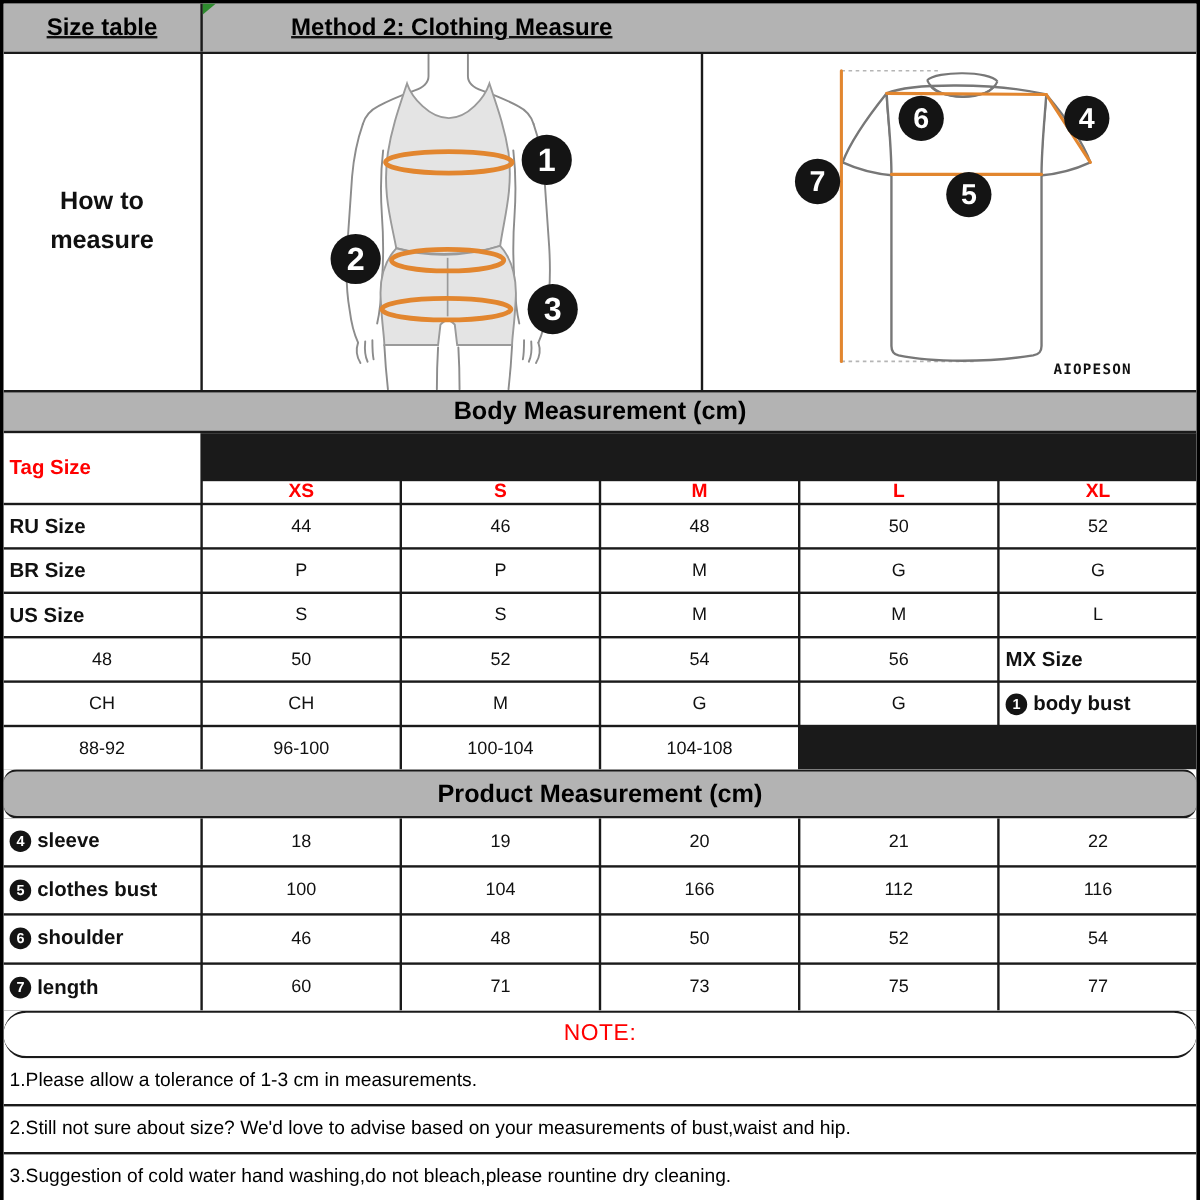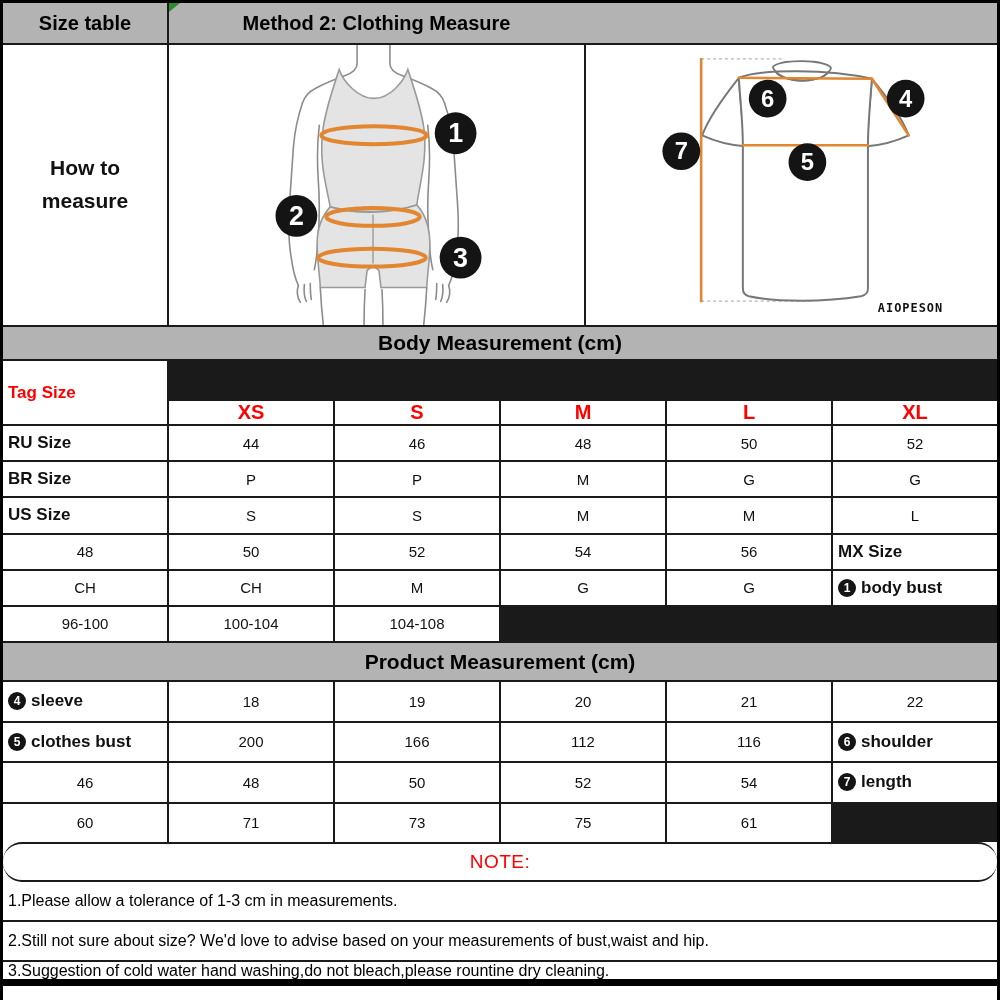--- a/index.html
+++ b/index.html
@@ -7,20 +7,21 @@
   body { font-family:"Liberation Sans", sans-serif; color:#111; }
   .sheet {
     position:relative; width:1000px; height:1000px; background:#fff;
     border-left:3px solid #000; border-right:3px solid #000; border-top:3px solid #000;
     overflow:hidden;
   }
   
   .top-header {
     display:grid; grid-template-columns:164px 417px 1fr; height:40px;
     background:#b3b3b3;
+    text-decoration:underline;
   }
   .top-header .hcell {
     display:flex; align-items:center; justify-content:center;
     font-size:20px; font-weight:bold; color:#000; position:relative;
   }
   .top-header .hcell + .hcell { border-left:2px solid #1a1a1a; }
   .flag {
     position:absolute; top:0; left:0; width:0; height:0;
     border-left:11px solid #2e8b2e; border-bottom:9px solid transparent;
   }
@@ -35,48 +36,48 @@
     font-size:21px; font-weight:bold; white-space:pre-line; line-height:1.55;
   }
   .icell svg { display:block; width:100%; height:100%; }
   
   .band {
     display:flex; align-items:center; justify-content:center;
     background:#b3b3b3; font-size:21px; font-weight:bold; color:#000;
     border-top:2px solid #1a1a1a; border-bottom:2px solid #1a1a1a;
   }
   .band1 { height:36px; }
-  .band2 { height:41px; }
+  .band2 { height:41px;border-radius:11px; }
   
   .tbl {
     display:grid; grid-template-columns:164px repeat(5,1fr);
     background:#1a1a1a; gap:2px;
   }
   .tbl1 { height:280px; grid-template-rows:repeat(7,1fr); }
   .tbl2 { height:160px; grid-template-rows:repeat(4,1fr); }
   .cell { background:#fff; display:flex; align-items:center; justify-content:center; font-size:15px; }
   .lbl { justify-content:flex-start; padding-left:5px; font-weight:bold; font-size:17px; }
   .red { color:#ff0000; }
-  .tagv { font-weight:bold; font-size:20px;margin-top:40px; }
+  .tagv { font-weight:bold; font-size:16px;margin-top:40px; }
   .badge {
     display:inline-flex; align-items:center; justify-content:center;
     width:18px; height:18px; border-radius:50%; background:#141414; color:#fff;
     font-size:12px; font-weight:bold; margin-right:5px; flex:0 0 18px;
   }
   
   .note-title {
     height:40px; border-top:2px solid #1a1a1a; border-bottom:2px solid #1a1a1a;
     display:flex; align-items:center; justify-content:center;
     color:#ff0000; font-size:19px; letter-spacing:0.5px;border-radius:19px;
   }
   .note {
     height:40px; border-bottom:2px solid #1a1a1a;
     display:flex; align-items:center; padding-left:5px; font-size:16px; color:#000;
   }
-  .note.last { height:17px; border-bottom:none; }
+  .note.last { height:38px; border-bottom:none; }
   .bottom-bar { height:7px; background:#000; }
   
   .marker-num { fill:#fff; font-family:"Liberation Sans",sans-serif; font-weight:bold; }
   .brand-txt { fill:#111; font-family:"DejaVu Sans Mono",monospace; font-weight:bold; letter-spacing:1px; }
 </style>
 </head>
 <body>
 
 <div class="sheet">
 
@@ -213,20 +214,21 @@
     <div class="cell">CH</div>
     <div class="cell">CH</div>
     <div class="cell">M</div>
     <div class="cell">G</div>
     <div class="cell">G</div>
 
     <div class="cell lbl">
       <span class="badge">1</span>
       <span>body bust</span>
     </div>
+    <div class="cell">88-92</div>
     <div class="cell">96-100</div>
     <div class="cell">100-104</div>
     <div class="cell">104-108</div>
   </div>
 
   <div class="band band2">Product Measurement (cm)</div>
 
   <div class="tbl tbl2">
     <div class="cell lbl">
       <span class="badge">4</span>
@@ -235,21 +237,22 @@
     <div class="cell">18</div>
     <div class="cell">19</div>
     <div class="cell">20</div>
     <div class="cell">21</div>
     <div class="cell">22</div>
 
     <div class="cell lbl">
       <span class="badge">5</span>
       <span>clothes bust</span>
     </div>
-    <div class="cell">200</div>
+    <div class="cell">100</div>
+    <div class="cell">104</div>
     <div class="cell">166</div>
     <div class="cell">112</div>
     <div class="cell">116</div>
 
     <div class="cell lbl">
       <span class="badge">6</span>
       <span>shoulder</span>
     </div>
     <div class="cell">46</div>
     <div class="cell">48</div>
@@ -258,21 +261,21 @@
     <div class="cell">54</div>
 
     <div class="cell lbl">
       <span class="badge">7</span>
       <span>length</span>
     </div>
     <div class="cell">60</div>
     <div class="cell">71</div>
     <div class="cell">73</div>
     <div class="cell">75</div>
-    <div class="cell">61</div>
+    <div class="cell">77</div>
   </div>
 
   <div class="note-title">NOTE:</div>
   <div class="note">1.Please allow a tolerance of 1-3 cm in measurements.</div>
   <div class="note">2.Still not sure about size? We'd love to advise based on your measurements of bust,waist and hip.</div>
   <div class="note last">3.Suggestion of cold water hand washing,do not bleach,please rountine dry cleaning.</div>
 
   <div class="bottom-bar"></div>
 </div>
 

